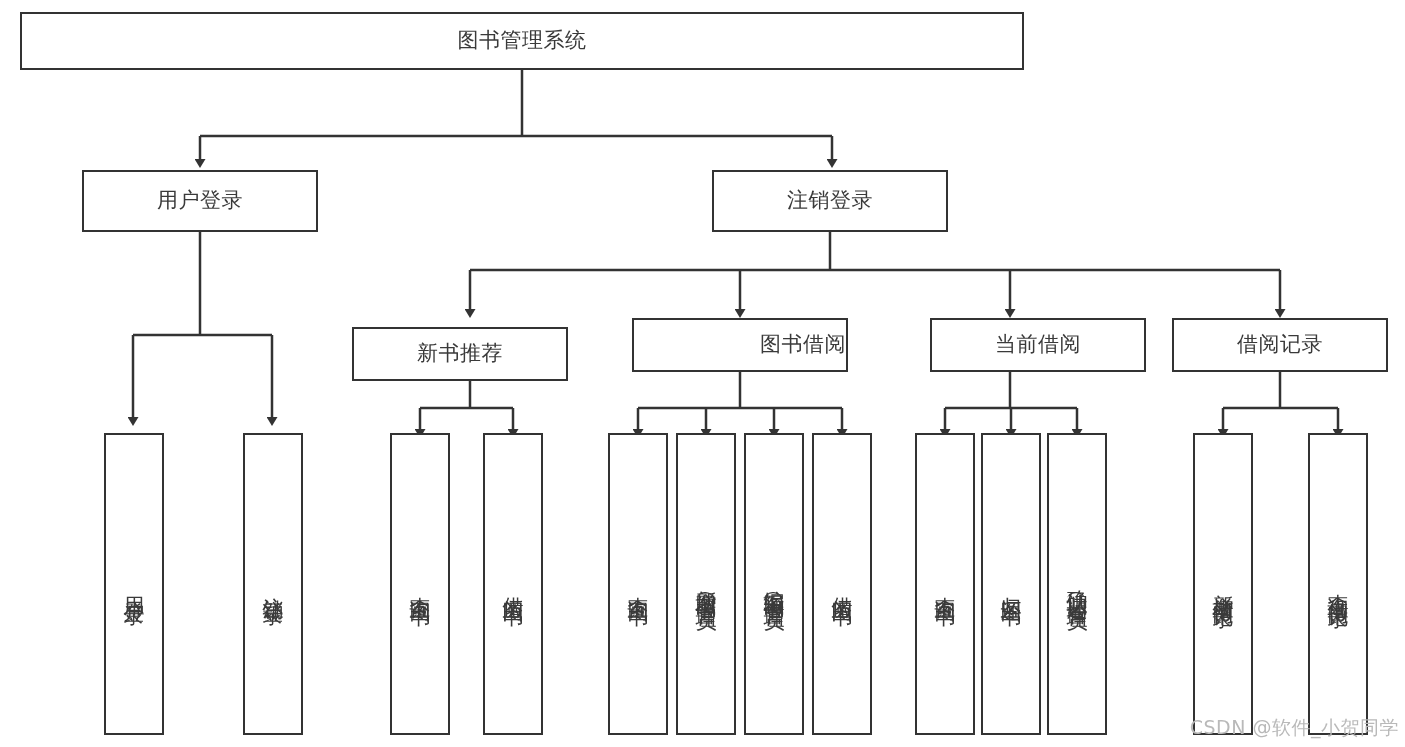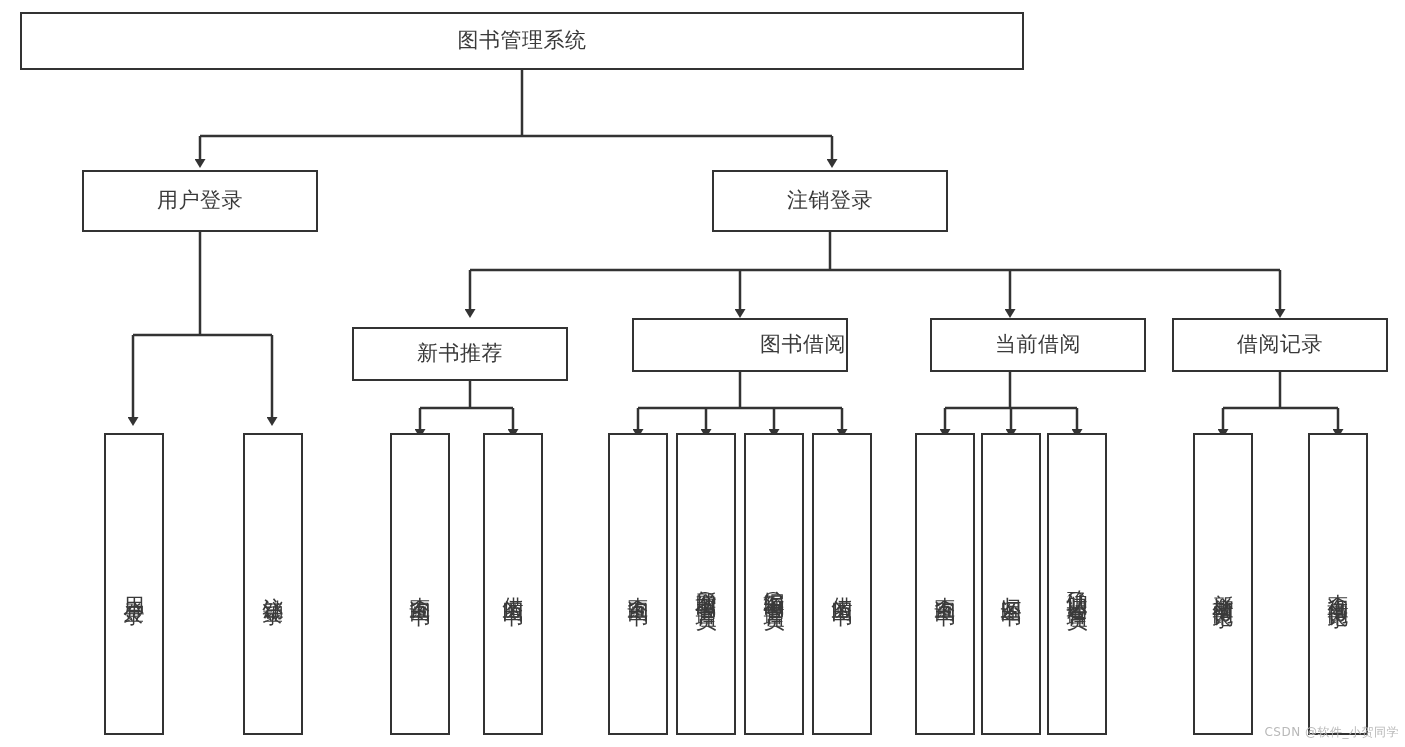--- a/index.html
+++ b/index.html
@@ -53,21 +53,21 @@
     display: block;
   }
   .node.vert .lbl {
     writing-mode: vertical-rl;
     text-orientation: upright;
   }
   #watermark {
     position: absolute;
     right: 6px;
     bottom: 6px;
-    font-size: 12px;
+    font-size: 19px;
     color: #b9b9b9;
     letter-spacing: 0.5px;
     white-space: nowrap;
   }
 </style>
 </head>
 <body>
 
 <div id="canvas">
 

